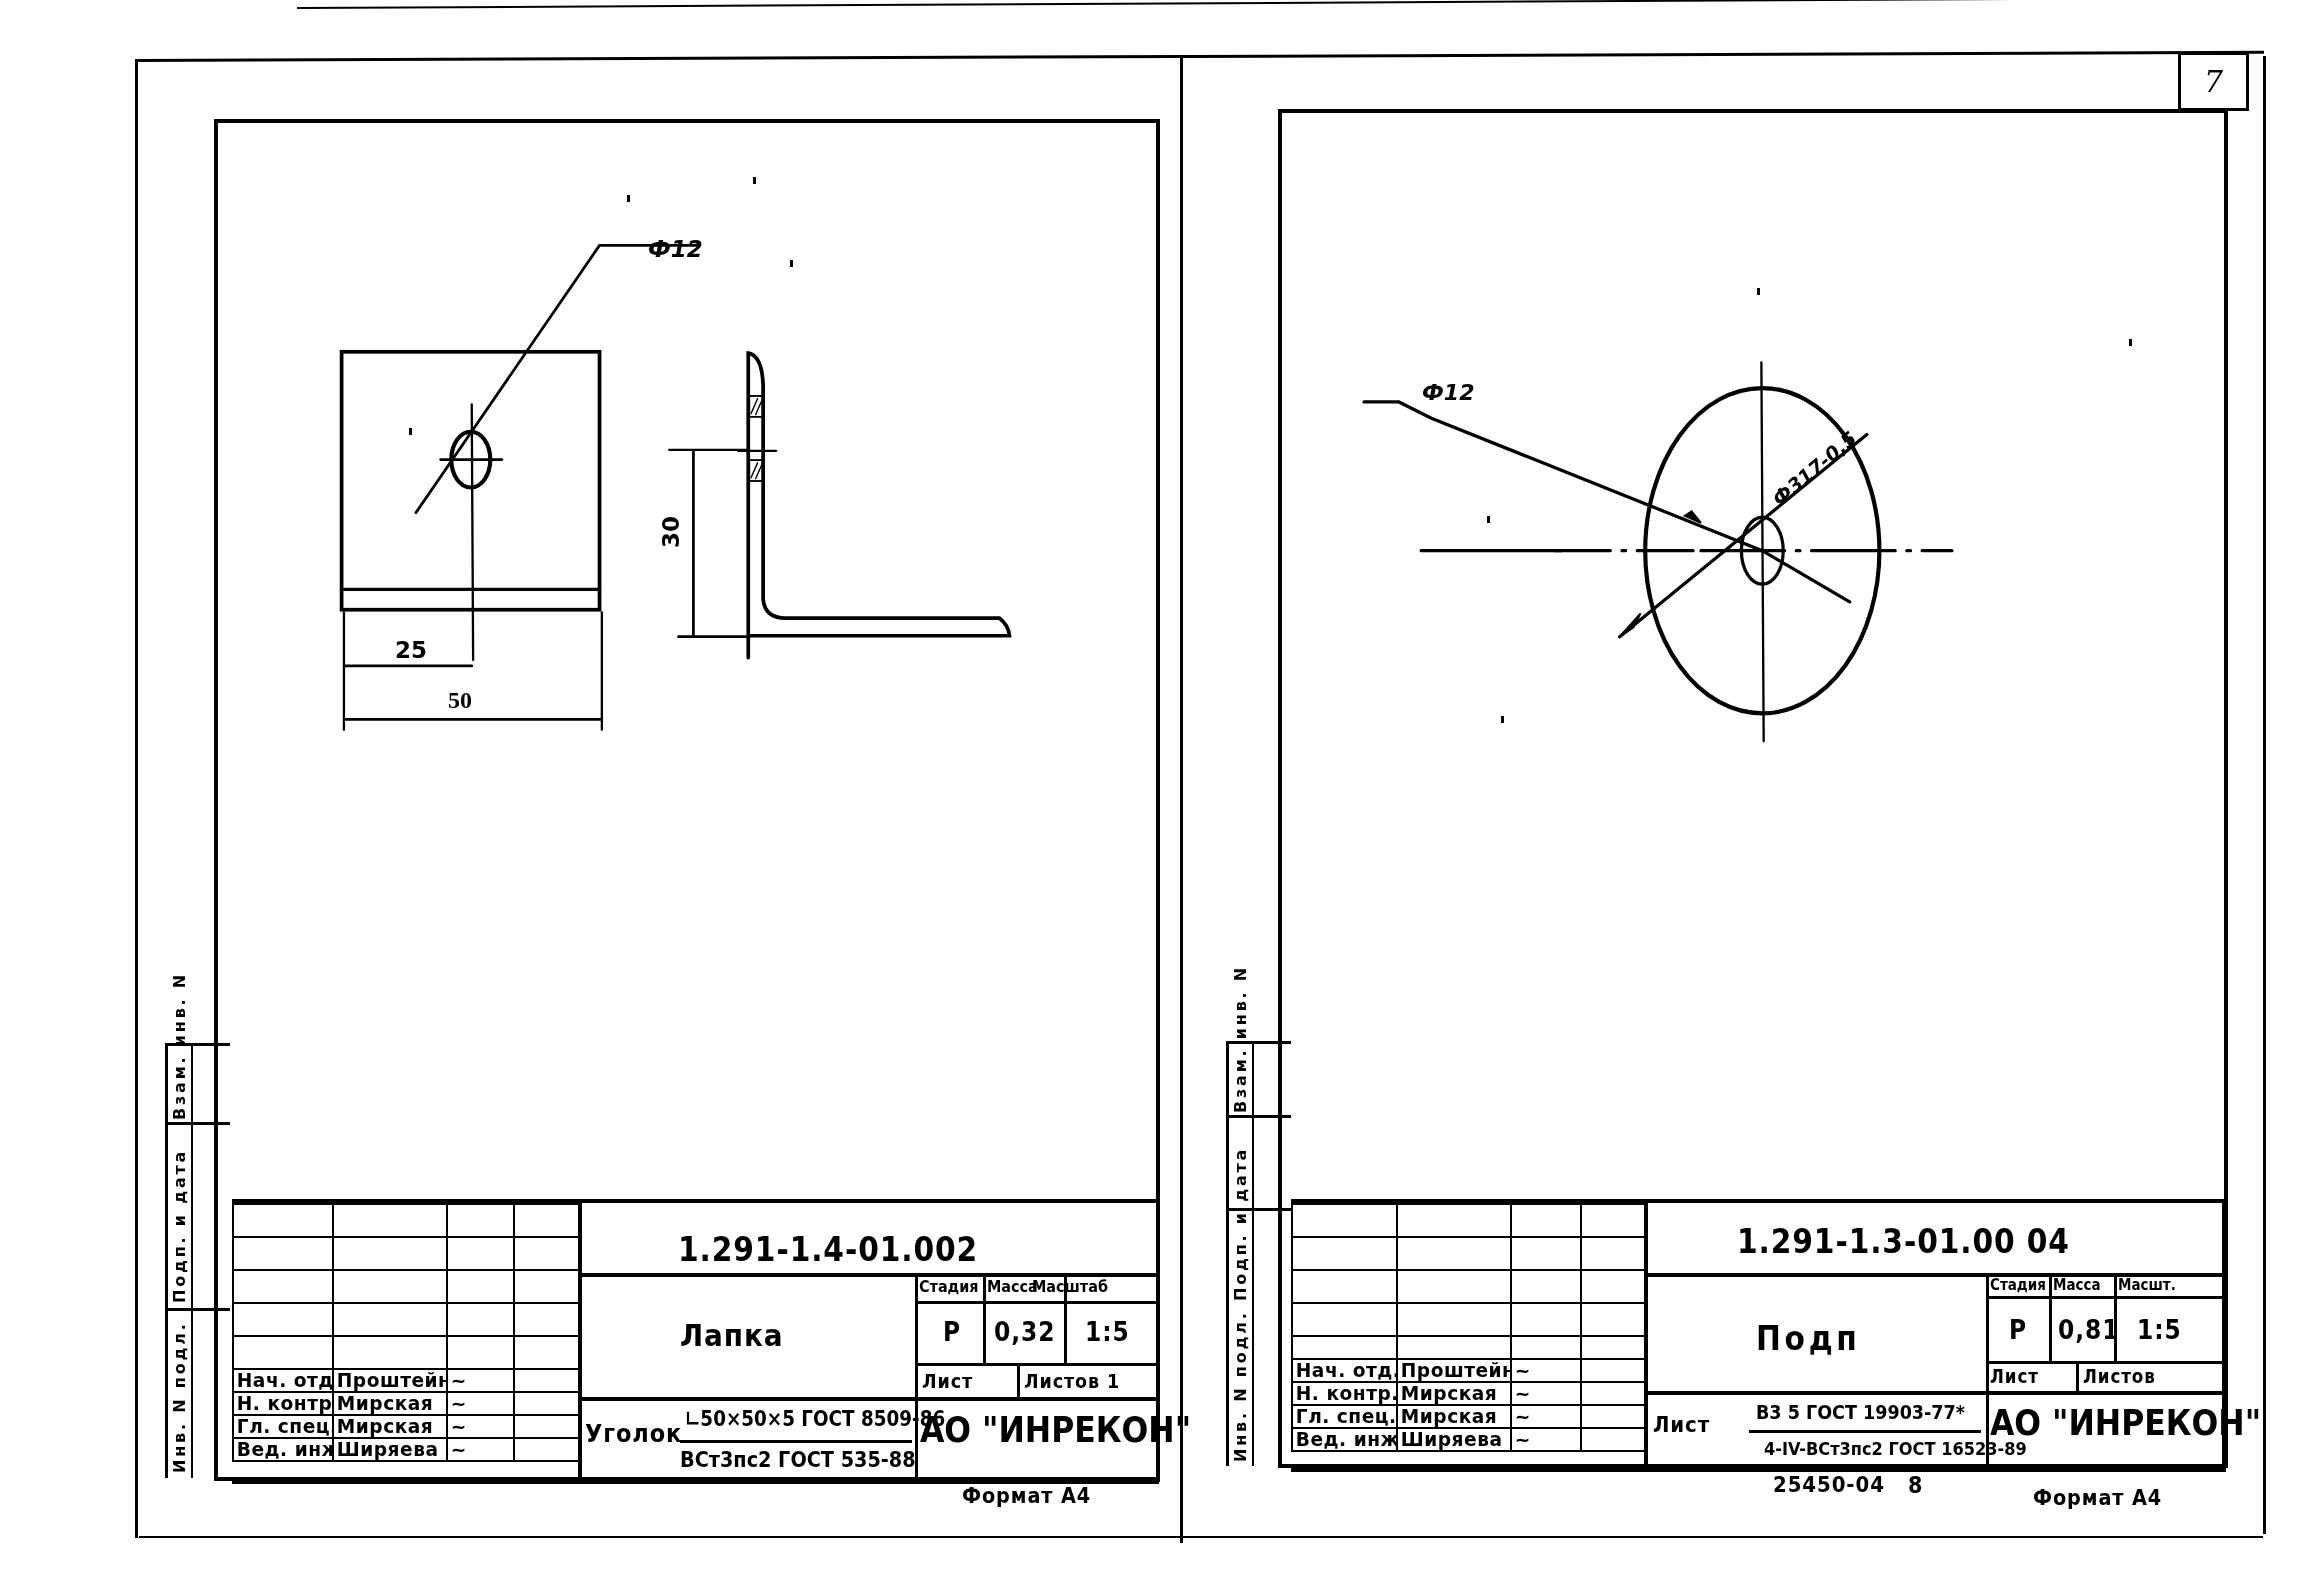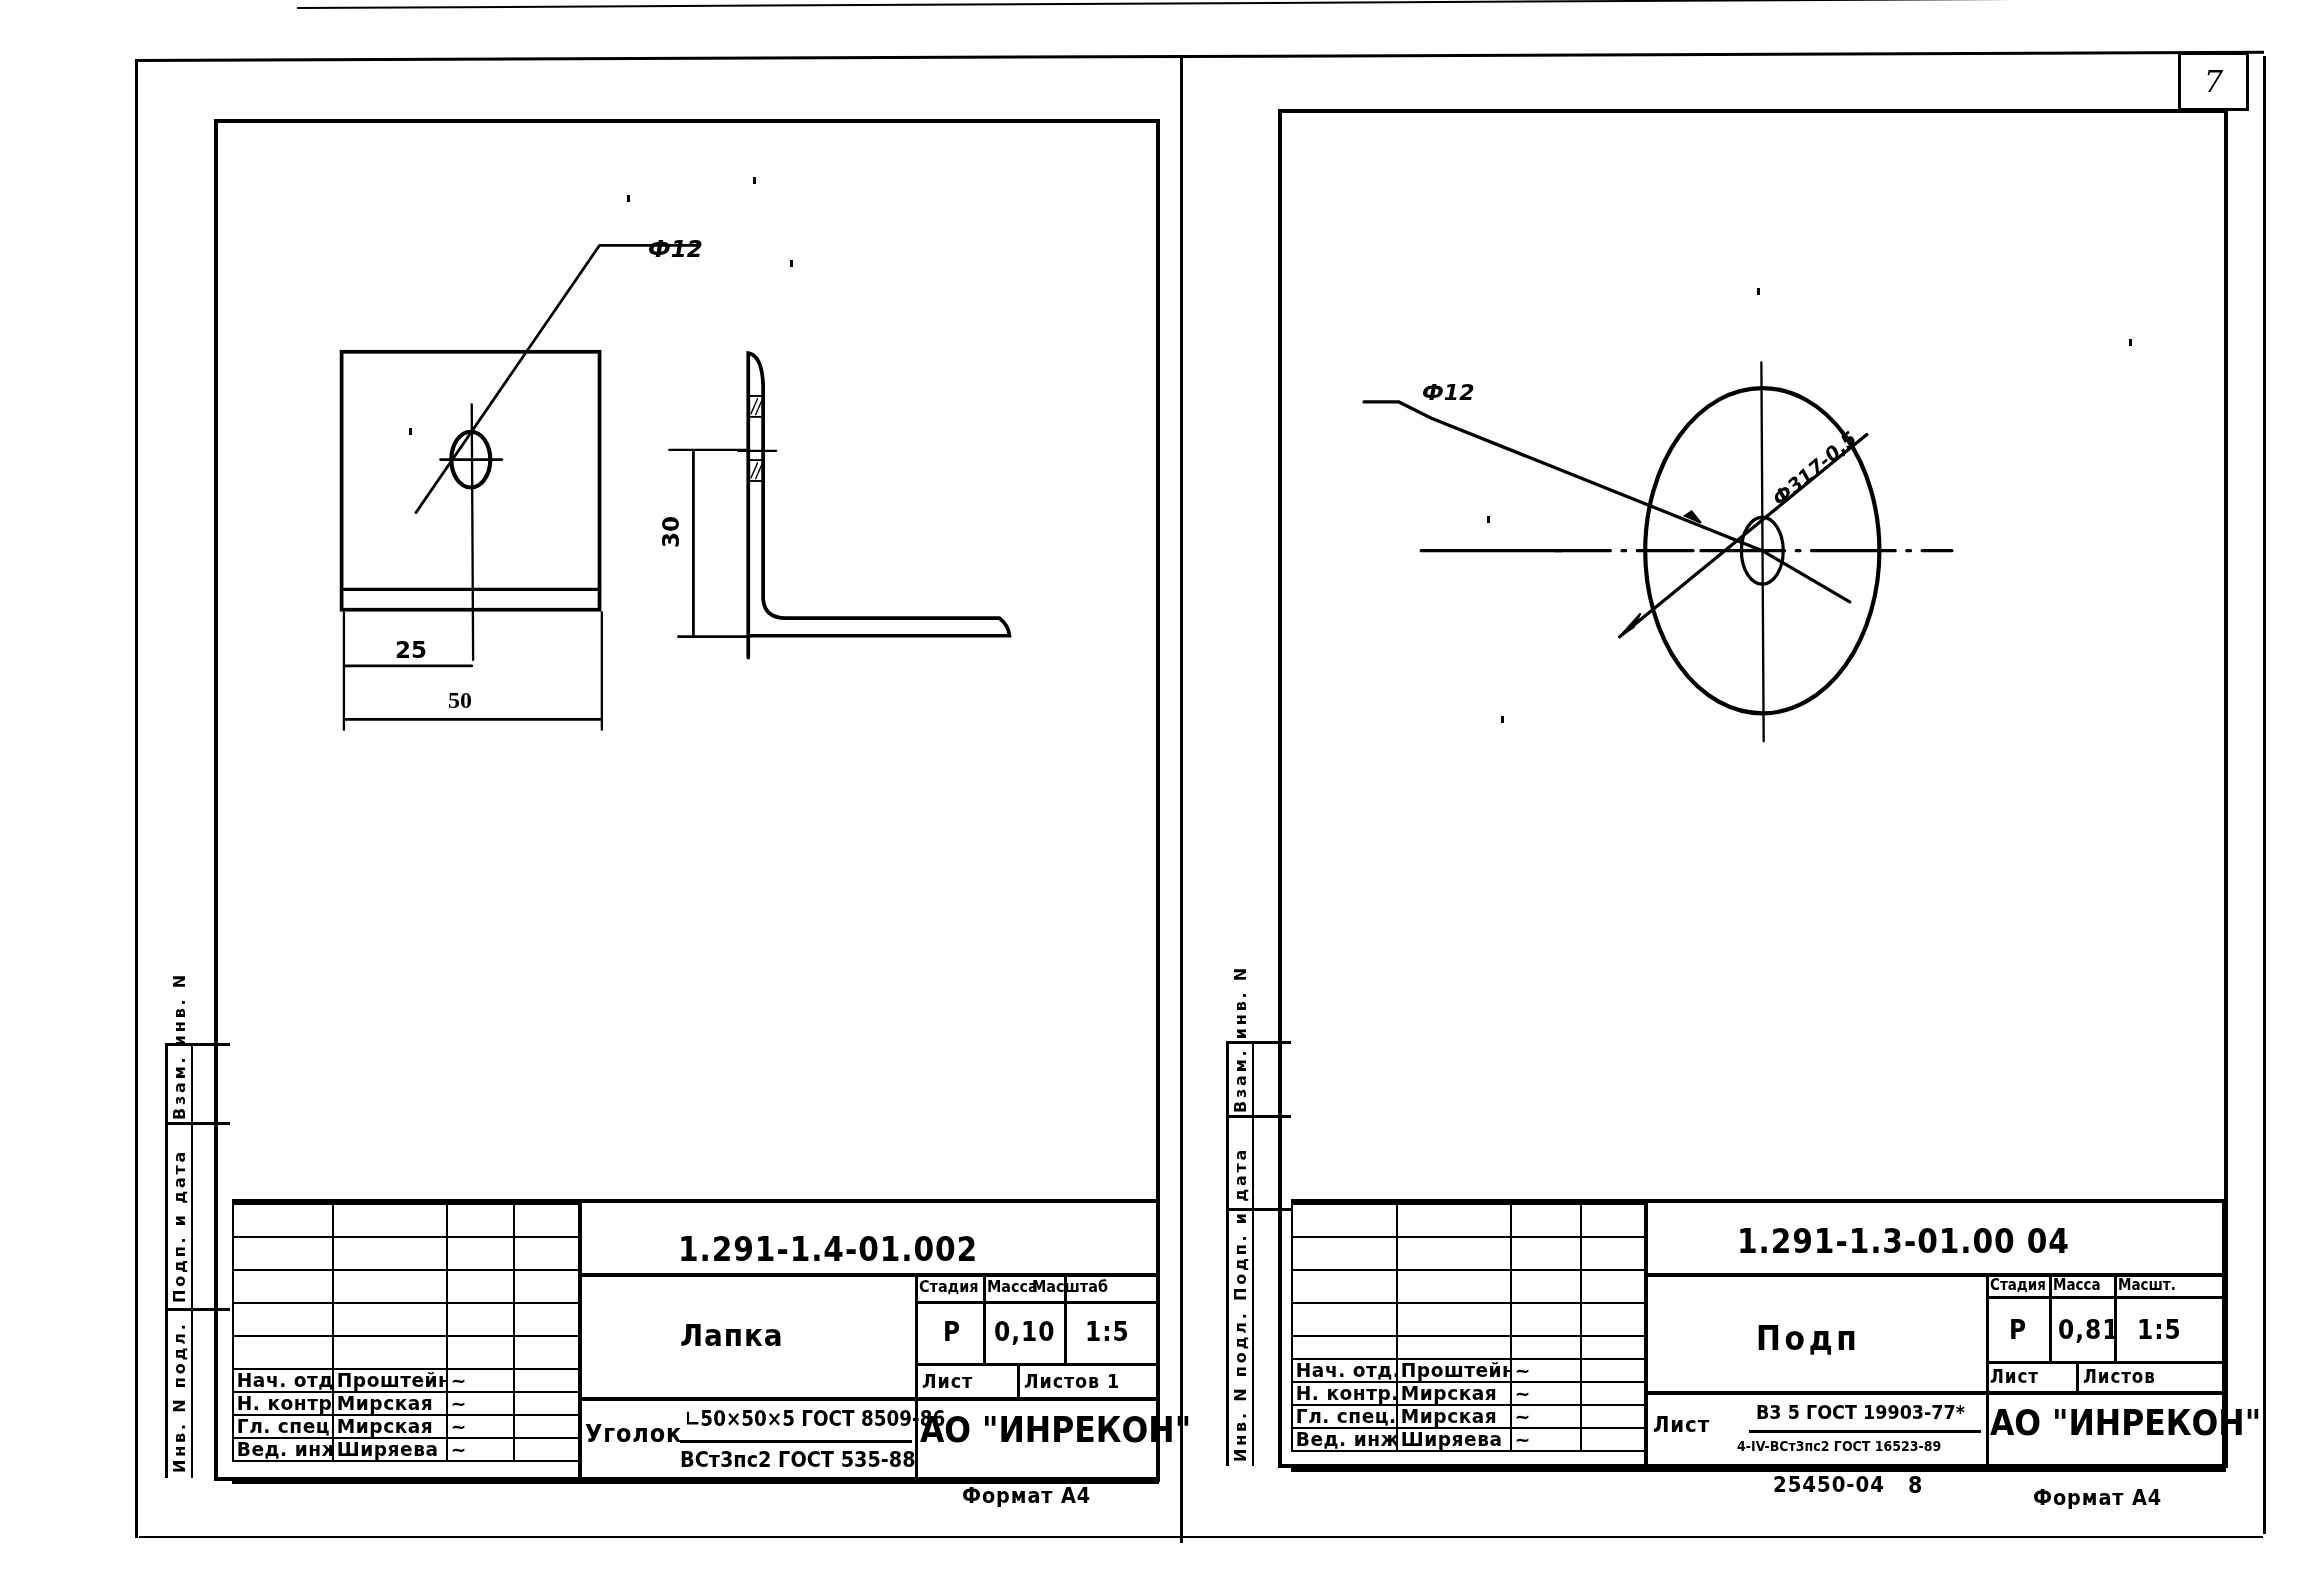--- a/index.html
+++ b/index.html
@@ -162,21 +162,21 @@
   <div class="line" style="left:448px;top:237px;width:232px;height:2.8px;"></div>
   <div class="line" style="left:924px;top:0;width:3.7px;height:279px;"></div>
   <div class="line" style="left:0;top:277px;width:927px;height:4.2px;"></div>
 
   <span class="cell-text" style="left:446px;top:18.6px;font-size:33px;margin-top:8px;">1.291-1.4-01.002</span>
   <span class="cell-text" style="left:448px;top:114px;font-size:31px;">Лапка</span>
   <span class="cell-text" style="left:687px;top:74px;font-size:16px;letter-spacing:0;">Стадия</span>
   <span class="cell-text" style="left:755px;top:74px;font-size:16px;letter-spacing:0;">Масса</span>
   <span class="cell-text" style="left:800px;top:74px;font-size:16px;letter-spacing:0;">Масштаб</span>
   <span class="cell-text" style="left:711px;top:114px;font-size:26px;">Р</span>
-  <span class="cell-text" style="left:762px;top:114px;font-size:26px;">0,10</span>
+  <span class="cell-text" style="left:762px;top:114px;font-size:26px;">0,32</span>
   <span class="cell-text" style="left:853px;top:114px;font-size:26px;">1:5</span>
   <span class="cell-text" style="left:690px;top:167px;font-size:19.5px;">Лист</span>
   <span class="cell-text" style="left:792px;top:167px;font-size:19.5px;">Листов 1</span>
   <span class="cell-text" style="left:353px;top:216px;font-size:25px;">Уголок</span>
   <span class="cell-text" style="left:453px;top:204px;font-size:20.4px;letter-spacing:0;">∟50×50×5 ГОСТ 8509-86</span>
   <span class="cell-text" style="left:448px;top:244px;font-size:21.4px;letter-spacing:0;">ВСт3пс2 ГОСТ 535-88</span>
   <span class="cell-text" style="left:688px;top:207px;font-size:35px;letter-spacing:0;">АО "ИНРЕКОН"</span>
 </div>
 <span class="cell-text" style="left:962px;top:1483px;font-size:21.4px;">Формат А4</span>
 
@@ -293,21 +293,21 @@
   <span class="cell-text" style="left:699px;top:73px;font-size:15px;letter-spacing:0;">Стадия</span>
   <span class="cell-text" style="left:762px;top:73px;font-size:15px;letter-spacing:0;">Масса</span>
   <span class="cell-text" style="left:827px;top:73px;font-size:15px;letter-spacing:0;">Масшт.</span>
   <span class="cell-text" style="left:718px;top:112px;font-size:26px;">Р</span>
   <span class="cell-text" style="left:767px;top:112px;font-size:26px;">0,81</span>
   <span class="cell-text" style="left:846px;top:112px;font-size:26px;">1:5</span>
   <span class="cell-text" style="left:699px;top:163px;font-size:18.6px;">Лист</span>
   <span class="cell-text" style="left:792px;top:163px;font-size:18.6px;">Листов</span>
   <span class="cell-text" style="left:362px;top:209px;font-size:22px;">Лист</span>
   <span class="cell-text" style="left:465px;top:198px;font-size:19.5px;letter-spacing:0;">В3 5 ГОСТ 19903-77*</span>
-  <span class="cell-text" style="left:446px;top:235px;font-size:14px;letter-spacing:0;">4-IV-ВСт3пс2 ГОСТ 16523-89</span>
+  <span class="cell-text" style="left:473px;top:235px;font-size:18px;letter-spacing:0;">4-IV-ВСт3пс2 ГОСТ 16523-89</span>
   <span class="cell-text" style="left:699px;top:200px;font-size:35px;letter-spacing:0;">АО "ИНРЕКОН"</span>
 </div>
 <span class="cell-text" style="left:1773px;top:1472px;font-size:22px;">25450-04</span>
 <span class="cell-text" style="left:1908px;top:1472px;font-size:23px;">8</span>
 <span class="cell-text" style="left:2033px;top:1485px;font-size:21.4px;">Формат А4</span>
 
 <div class="speck" style="left:627px;top:195px;"></div>
 <div class="speck" style="left:753px;top:177px;"></div>
 <div class="speck" style="left:790px;top:260px;"></div>
 <div class="speck" style="left:409px;top:428px;"></div>

